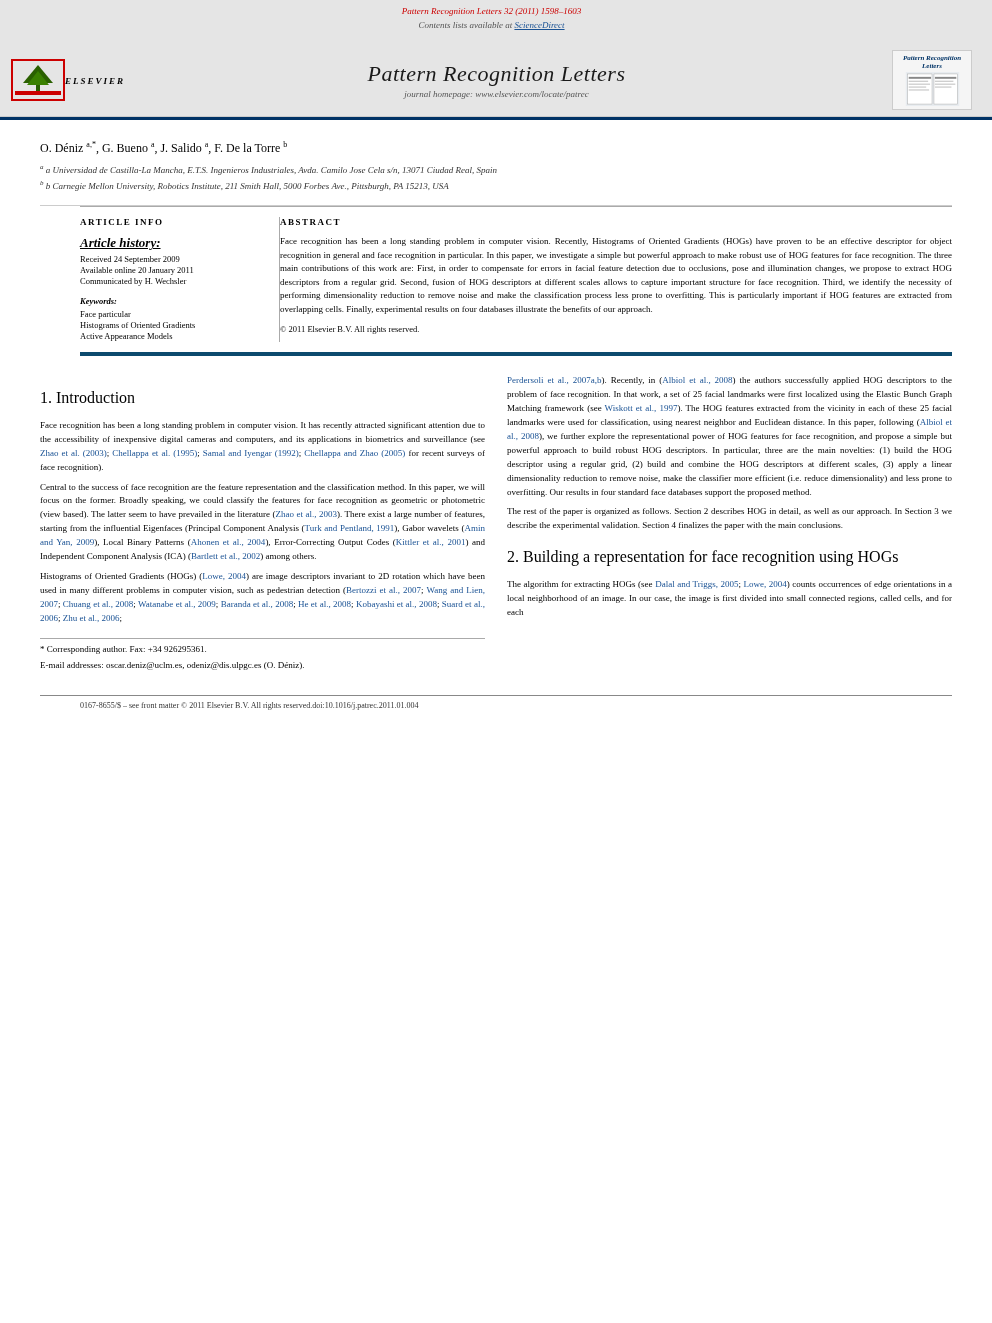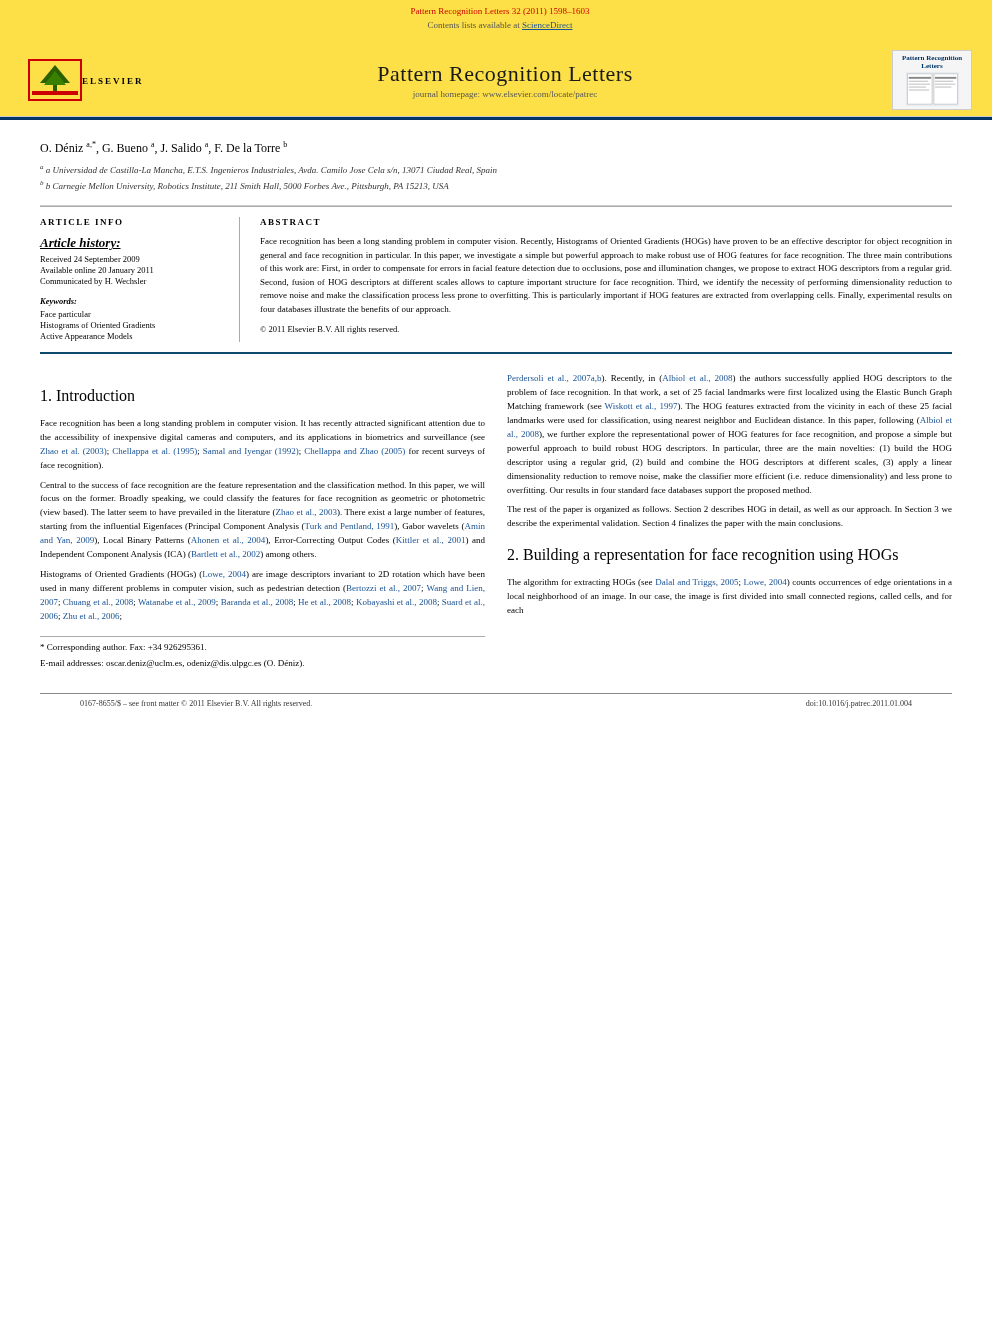--- a/index.html
+++ b/index.html
@@ -7,23 +7,24 @@
       background: #fff;
       font-family: "Times New Roman", Times, serif;
       font-size: 10px;
       color: #000;
       width: 992px;
       min-height: 1323px;
     }
 
     
     .journal-header {
-      background: #fde047;
+      background: #e5e5e5;
       border-bottom: 1px solid #ccc;
-      padding: 6px 20px 0 28px;
+      padding: 6px 20px 0 11px;
+      font-style: italic;
     }
     .journal-top-line {
       text-align: center;
       font-size: 9px;
       color: #c00;
       margin-bottom: 4px;
     }
 
     .journal-banner {
       display: flex;
@@ -127,25 +128,25 @@
       color: #333;
       margin-bottom: 12px;
       font-style: italic;
       line-height: 1.5;
     }
     .affiliations sup { font-size: 7px; }
 
     
     .two-col {
       display: flex;
-      gap: 20px;
       border-top: 1px solid #aaa;
-      border-bottom: 2px solid #0c4a6e;
+      border-bottom: 4px solid #0c4a6e;
       padding: 10px 0;
       margin-bottom: 18px;
+      margin-left: 40px;
     }
 
     .article-info {
       width: 200px;
       flex-shrink: 0;
       border-right: 1px solid #aaa;
       padding-right: 15px;
     }
     .article-info h4 {
       font-size: 9px;
@@ -239,21 +240,20 @@
     .footnote-area p { margin-bottom: 2px; }
 
     
     .page-footer {
       border-top: 1px solid #888;
       margin-top: 20px;
       padding: 5px 40px;
       font-size: 8px;
       color: #333;
       display: flex;
-      justify-content: space-between;
     }
 
     .contents-available {
       font-size: 9px;
       color: #555;
       text-align: center;
       margin-bottom: 16px;
     }
     .contents-available a { color: #1a5294; }
   </style>

